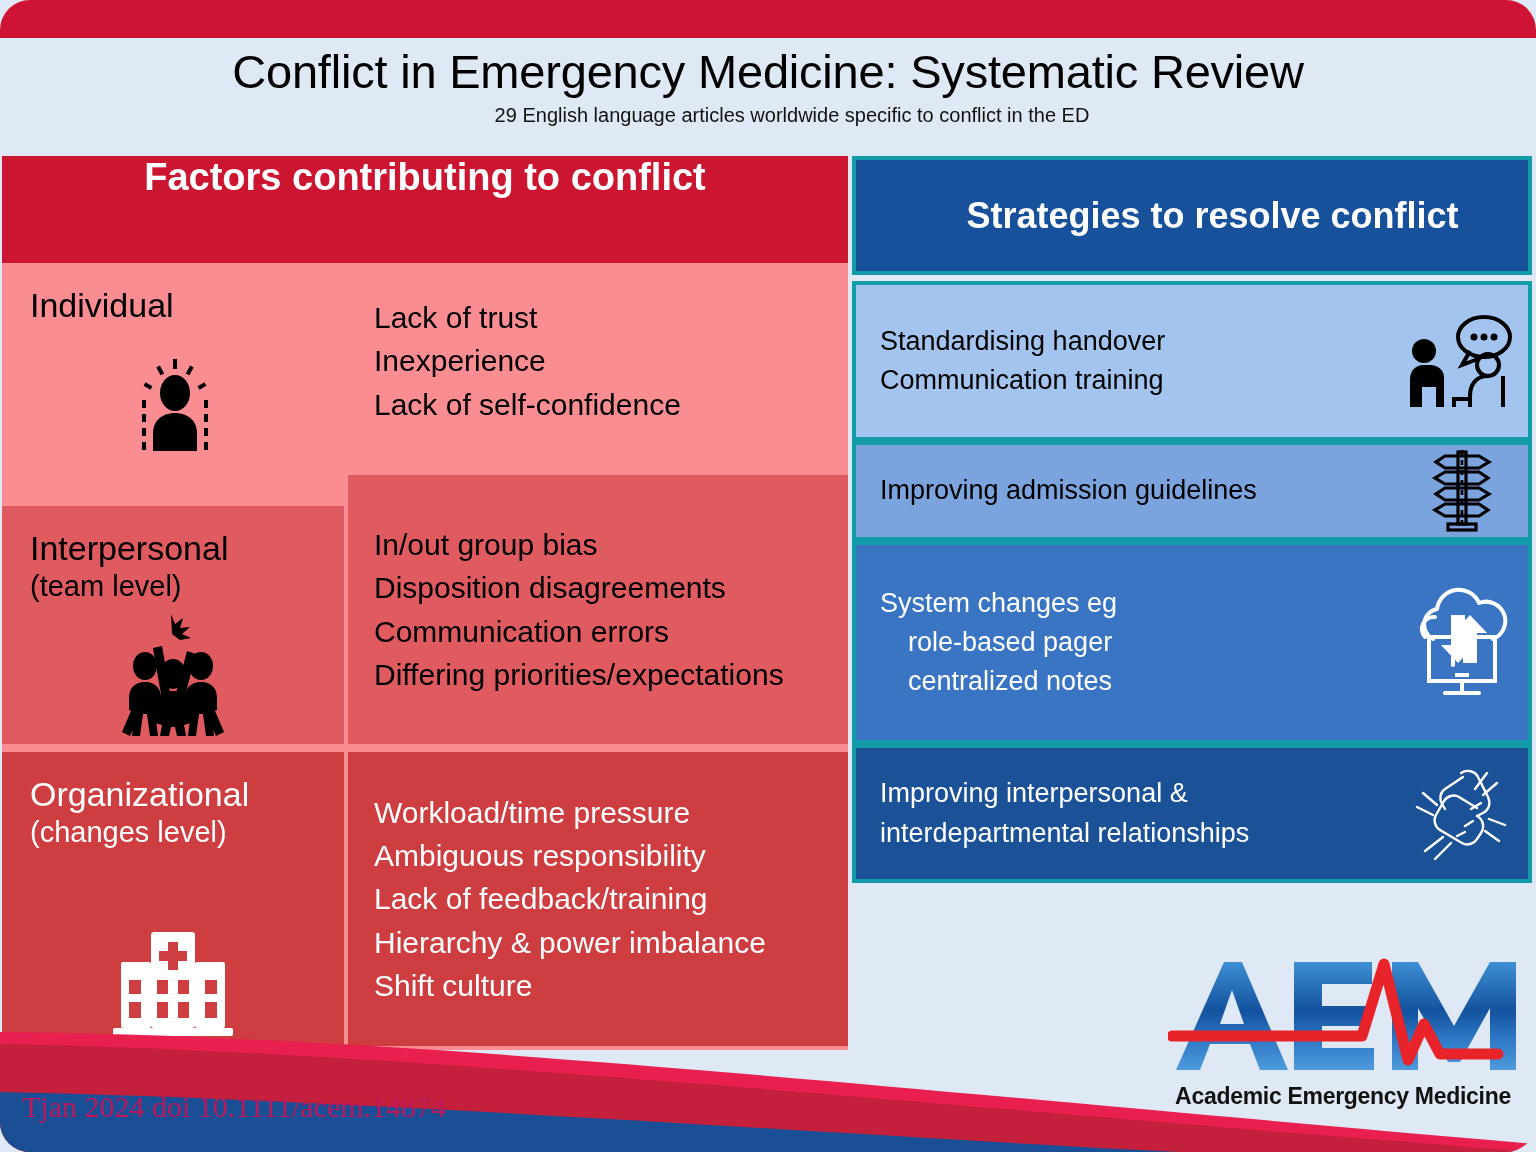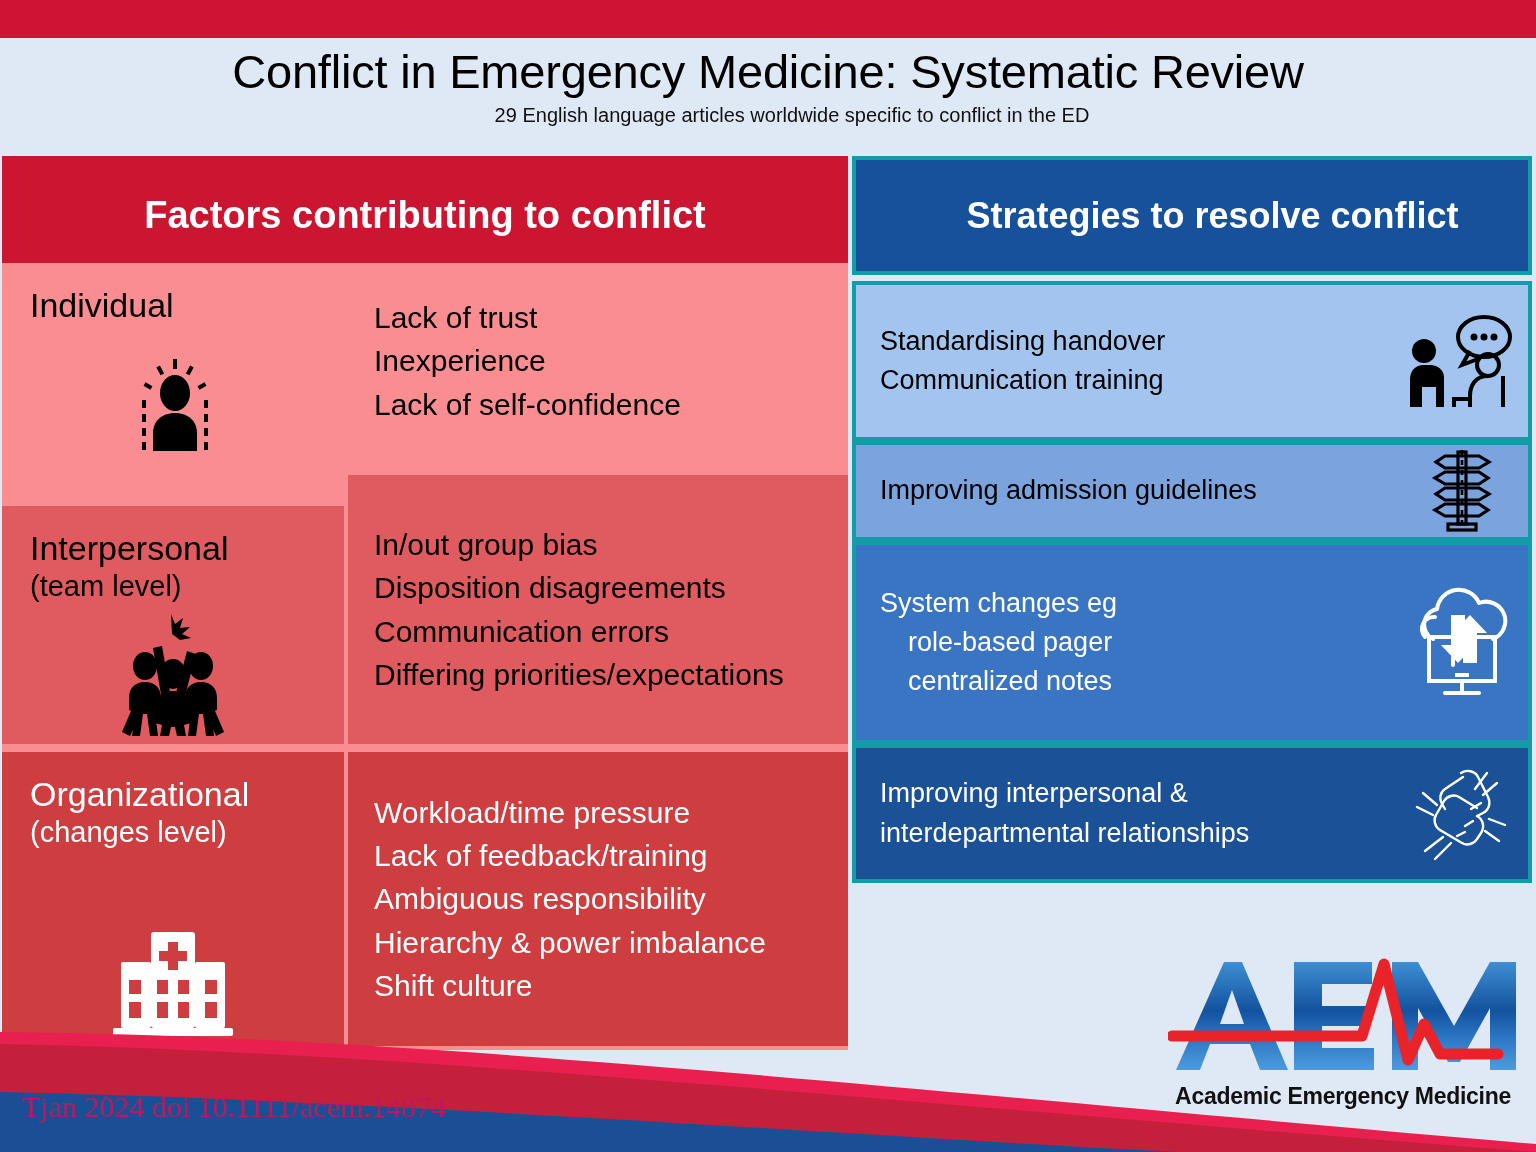--- a/index.html
+++ b/index.html
@@ -15,20 +15,21 @@
     position: relative;
   }
 
   #poster {
     position: absolute;
     left: 0; top: 0;
     width: 1536px;
     height: 1152px;
     background: #DFE9F5;
     overflow: hidden;
+    border-radius: 30px;
   }
 
   
   .top-bar {
     position: absolute;
     left: 0; top: 0;
     width: 1536px;
     height: 38px;
     background: #CE1334;
   }
@@ -68,21 +69,20 @@
     background: #FA8D91;
     box-sizing: border-box;
   }
   .left-header {
     position: absolute;
     left: 0; top: 0;
     width: 846px;
     height: 119px;
     background: #CC1631;
     display: flex;
-    align-items: center;
     justify-content: center;
   }
   .left-header-text {
     color: #FFFFFF;
     font-size: 38px;
     font-weight: bold;
   }
 
   .lrow {
     position: absolute;
@@ -386,22 +386,22 @@
               <rect x="26" y="52" width="12" height="14"></rect>
               <rect x="26" y="74" width="12" height="16"></rect>
               <rect x="102" y="52" width="12" height="14"></rect>
               <rect x="102" y="74" width="12" height="16"></rect>
             </g>
           </svg>
         </div>
       </div>
       <div class="lrow-items item-list items-white">
         <div class="item-line">Workload/time pressure</div>
+        <div class="item-line">Ambiguous responsibility</div>
         <div class="item-line">Lack of feedback/training</div>
-        <div class="item-line">Ambiguous responsibility</div>
         <div class="item-line">Hierarchy &amp; power imbalance</div>
         <div class="item-line">Shift culture</div>
       </div>
     </div>
   </div>
 
   <div class="right-panel">
 
     <div class="right-header">
       <span class="right-header-text">Strategies to resolve conflict</span>

